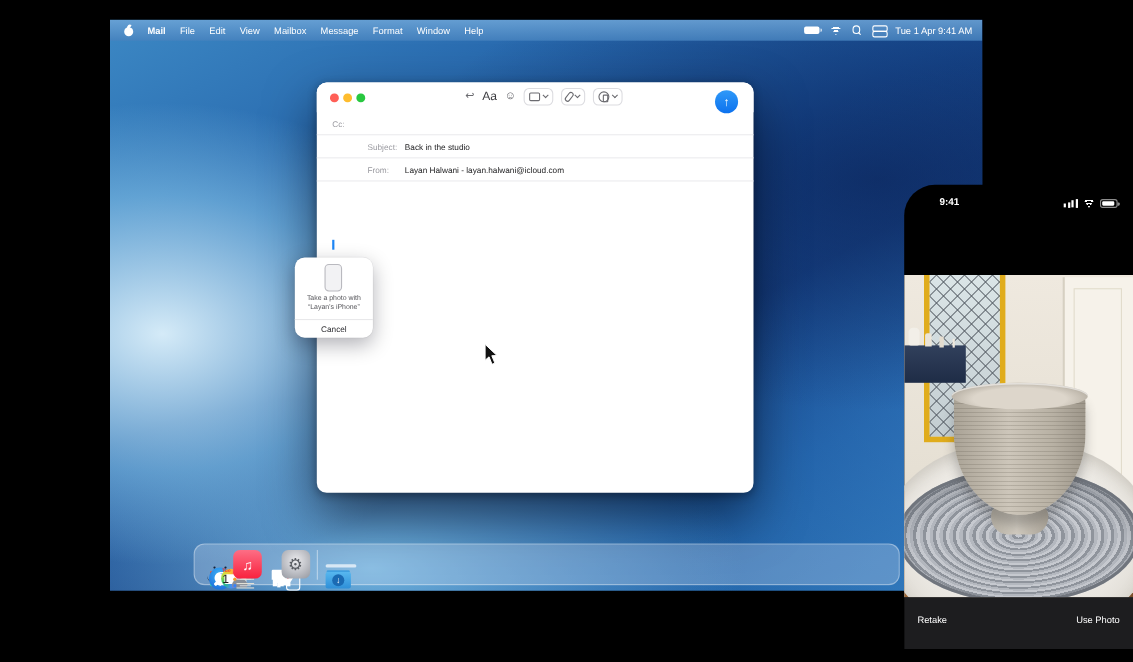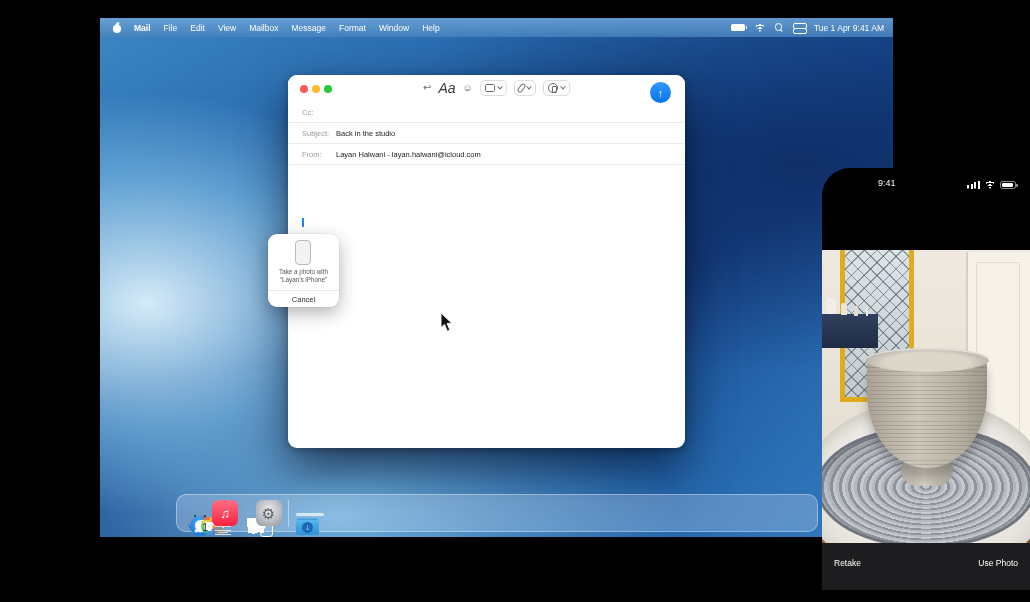--- a/index.html
+++ b/index.html
@@ -38,34 +38,34 @@
 
   
   #compose{position:absolute;left:188px;top:57px;width:397px;height:373px;background:#fff;border-radius:9px;
     box-shadow:0 20px 45px rgba(0,0,10,.5),0 2px 8px rgba(0,0,10,.3);}
   .titlebar{position:relative;height:27px;border-radius:9px 9px 0 0;background:#fff;}
   .tl{position:absolute;top:10px;width:7.5px;height:7.5px;border-radius:50%;}
   .tl.close{left:12px;background:#ff5f57;} .tl.min{left:24px;background:#febc2e;} .tl.zoom{left:36px;background:#28c840;}
   .ctb{position:absolute;top:5px;left:135px;display:flex;align-items:center;gap:7px;color:#6b6b70;}
   .ctb .tbtn{display:flex;align-items:center;justify-content:center;height:16px;cursor:default;}
   .glyph-undo{font-size:10px;line-height:10px;}
-  .glyph-aa{font-size:14px;color:#3c3c40;font-style:italic;}
+  .glyph-aa{font-size:11px;color:#3c3c40;}
   .glyph-emoji{font-size:10px;line-height:10px;}
   .capsule{display:flex;align-items:center;gap:3px;border:1px solid #dcdce0;border-radius:5px;height:15px;padding:0 4px;background:#fff;}
   .mini-rect{width:10px;height:7.5px;border:1.1px solid #6b6b70;border-radius:1.5px;}
   .mini-clip{width:5px;height:10px;border:1.2px solid #6b6b70;border-radius:2.5px;transform:rotate(38deg);}
   .mini-cam{position:relative;width:10px;height:10px;border:1.1px solid #6b6b70;border-radius:50%;}
   .mini-cam::before{content:"";position:absolute;left:2.8px;top:1.6px;width:3px;height:5.4px;border:.9px solid #6b6b70;border-radius:1px;}
   .chev{width:4px;height:4px;border-right:1.2px solid #6b6b70;border-bottom:1.2px solid #6b6b70;transform:rotate(45deg) translate(-1px,-1px);}
   .send{position:absolute;top:7px;right:14px;width:21px;height:21px;border-radius:50%;
     background:linear-gradient(#2f99f8,#0d72ee);color:#fff;font-size:11px;font-weight:bold;
     display:flex;align-items:center;justify-content:center;cursor:default;}
   .hrow{position:relative;display:flex;align-items:center;height:21px;padding-left:14px;border-bottom:1px solid #ececee;font-size:7.5px;}
   .hlabel{color:#9a9aa0;width:28px;flex:none;}
-  .hlabel.w{width:34px;}
+  .hlabel.w{width:34px;margin-left:32px;}
   .hvalue{color:#1c1c1e;text-align:right;}
   .token{display:inline-flex;align-items:center;gap:2px;background:#bcd9fa;border-radius:7px;padding:1px 5px;color:#17233a;cursor:default;}
   .token .tchev{width:0;height:0;border-left:2.6px solid transparent;border-right:2.6px solid transparent;border-top:3px solid #44546e;}
   .mailbody{position:relative;padding:9px 14px;font-size:7.5px;line-height:1.5;color:#1c1c1e;width:383px;}
   .caret{position:absolute;left:14px;top:143px;width:1.5px;height:9px;background:#1d86f5;}
 
   
   #popup{position:absolute;left:168px;top:216px;width:71px;height:73px;background:#fff;border-radius:9px;
     box-shadow:0 6px 18px rgba(0,0,20,.3),0 0 0 .5px rgba(0,0,0,.06);text-decoration:underline;}
   #popup .phone-glyph{position:absolute;left:27px;top:6px;width:16px;height:25px;border:1.4px solid #b9b9bf;border-radius:4px;background:#f2f2f4;}
@@ -138,21 +138,21 @@
   .dk.settings .g{color:#5a5d63;font-size:15px;line-height:15px;}
   .dk.downloads{background:transparent;overflow:visible;}
   .dk.downloads::before{content:"";position:absolute;left:1.5px;top:7px;width:23px;height:15px;border-radius:2px;background:linear-gradient(#57b7ef,#2e8fd8);box-shadow:0 -2.5px 0 -1px #3f9fe0;}
   .dk.downloads::after{content:"↓";position:absolute;left:7.5px;top:9px;width:11px;height:11px;line-height:11px;border-radius:50%;background:#1a6ab3;color:#fff;font-size:8px;text-align:center;}
   .dk.trash{background:linear-gradient(rgba(235,240,248,.55),rgba(175,185,202,.5));border-radius:3px 3px 5px 5px;transform:scaleX(.82);}
   .dk.trash::before{content:"";position:absolute;left:-1px;top:0;width:28px;height:3px;border-radius:2px;background:rgba(244,248,252,.75);}
 
   
   #iphone{position:absolute;left:822px;top:168px;width:208px;height:434px;background:#000;border-radius:28px 0 0 0;overflow:hidden;}
   .istatus{position:absolute;left:0;top:0;right:0;height:30px;color:#fff;}
-  .itime{position:absolute;left:32px;top:10px;font-size:9px;font-weight:400;margin-left:24px;}
+  .itime{position:absolute;left:32px;top:10px;font-size:9px;font-weight:700;}
   .iicons{position:absolute;right:14px;top:12px;display:flex;align-items:center;gap:4px;}
   .cell{width:13px;height:8px;
     background:linear-gradient(#fff,#fff) 0 100%/2.2px 3.5px no-repeat,linear-gradient(#fff,#fff) 3.6px 100%/2.2px 5px no-repeat,linear-gradient(#fff,#fff) 7.2px 100%/2.2px 6.5px no-repeat,linear-gradient(#fff,#fff) 10.8px 100%/2.2px 8px no-repeat;}
   .ibatt{position:relative;width:16px;height:8px;border:1px solid rgba(255,255,255,.55);border-radius:2.4px;}
   .ibatt::before{content:"";position:absolute;left:1px;top:1px;width:11px;height:4px;background:#fff;border-radius:1px;}
   .ibatt::after{content:"";position:absolute;right:-2.6px;top:2px;width:1.5px;height:3px;background:rgba(255,255,255,.55);border-radius:0 1px 1px 0;}
 
   
   .photo{position:absolute;left:0;top:82px;width:208px;height:293px;background:linear-gradient(#efe9df,#e6e0d4 60%,#ddd6c8);overflow:hidden;}
   .window-pane{position:absolute;left:18px;top:-6px;width:74px;height:158px;border:5px solid #e0ac1c;

